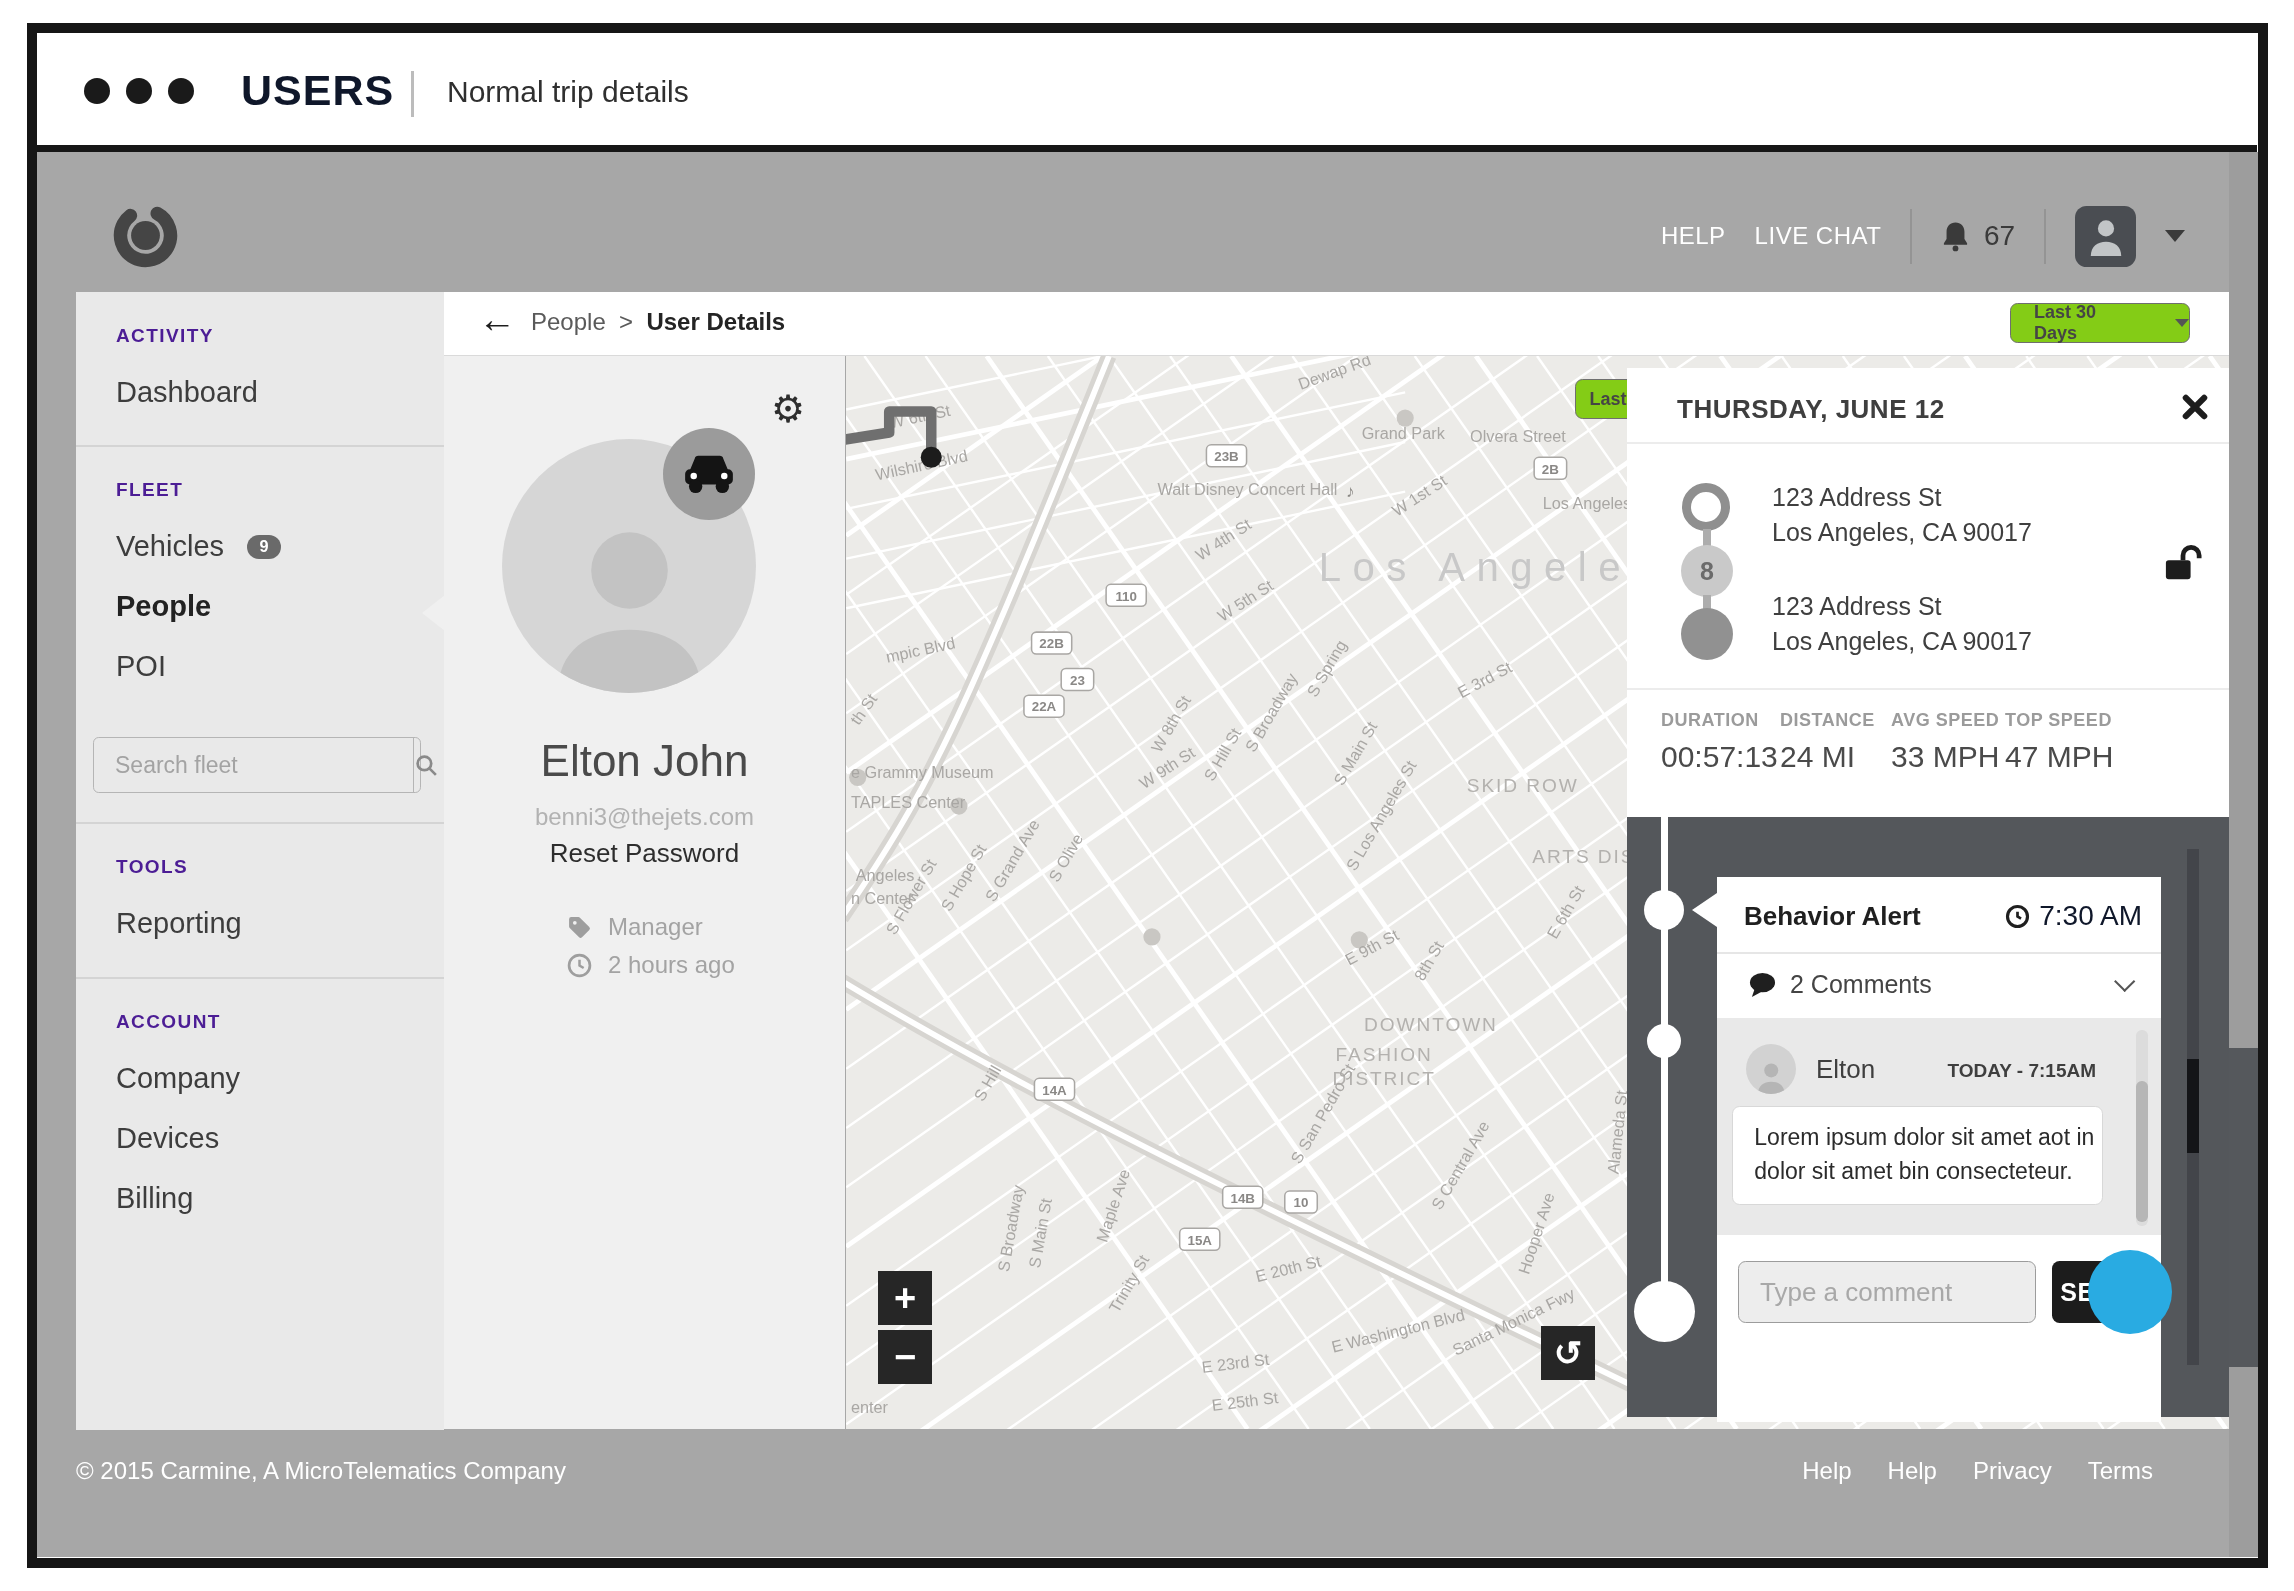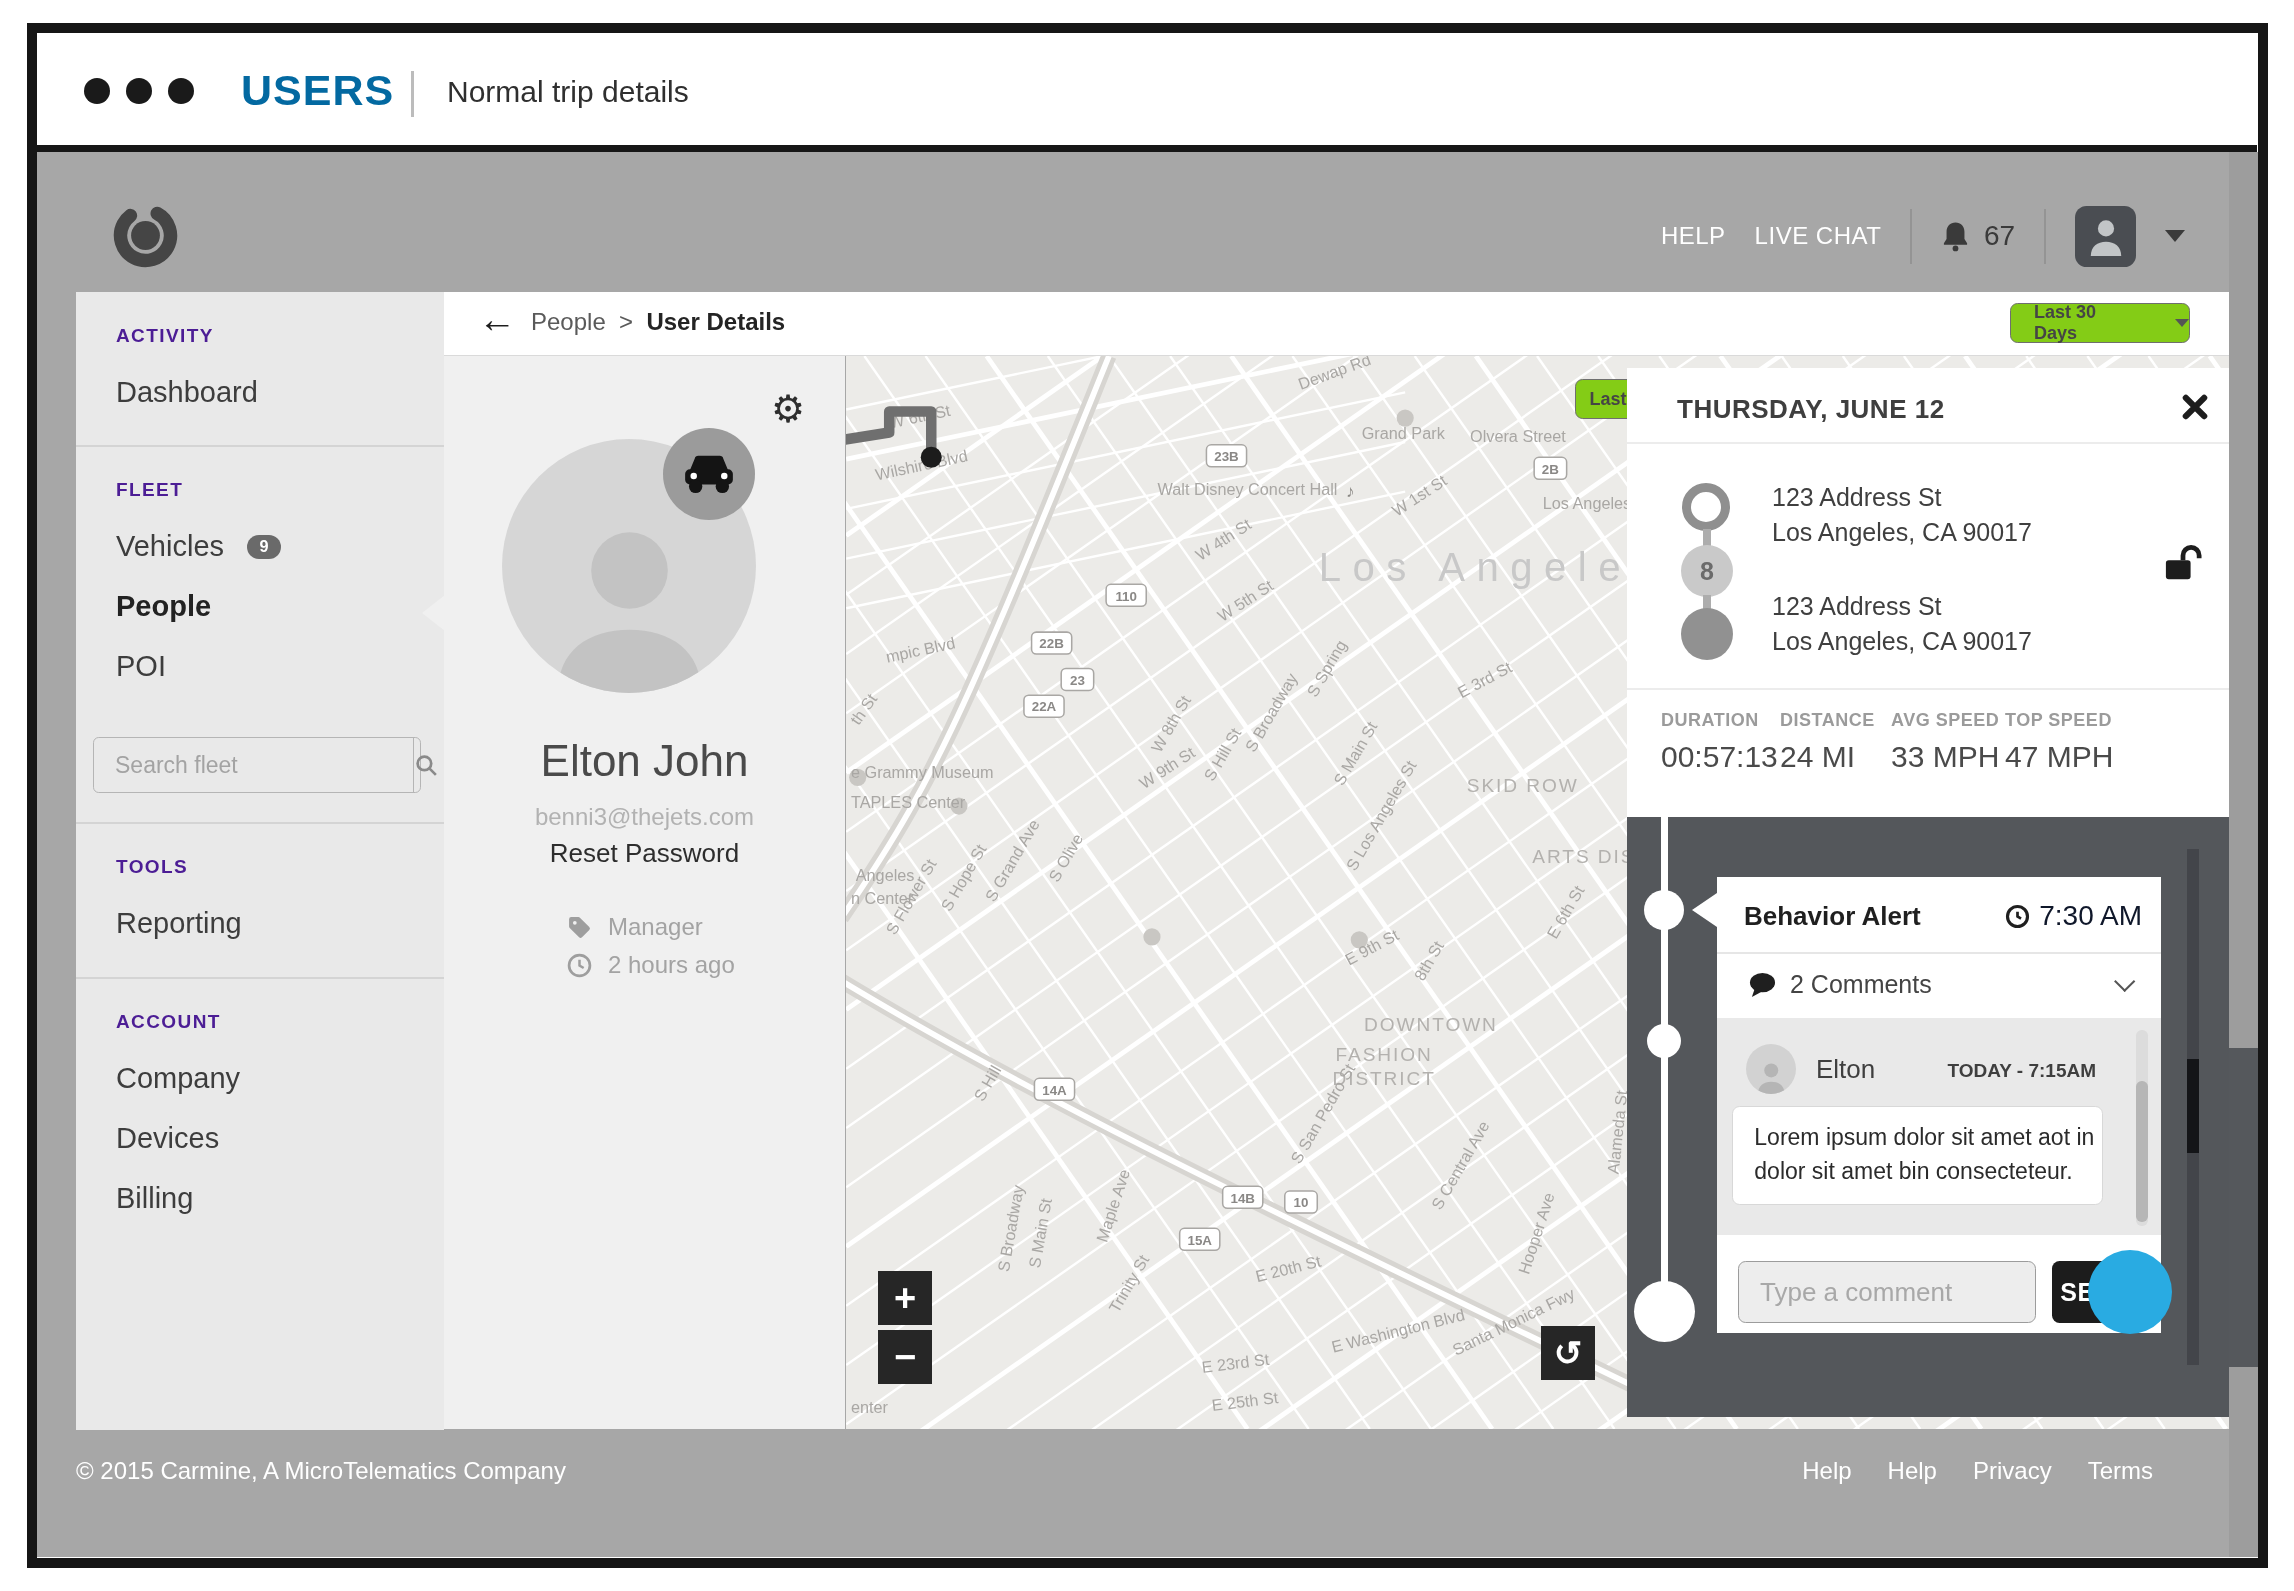--- a/index.html
+++ b/index.html
@@ -92,21 +92,21 @@
   .stat{top:342px;}
   .stat .sl{font-size:18px;font-weight:bold;letter-spacing:0.5px;color:#9b9b9b;}
   .stat .sv{font-size:30px;color:#4a4a4a;margin-top:8.6px;}
   
   #tl{left:1627px;top:817px;width:602px;height:600px;background:#54575b;z-index:5;}
   #tl-line{left:34px;top:0;width:6.7px;height:494px;background:#fff;}
   .tl-dot{border-radius:50%;background:#fff;}
   #tl-scroll{left:560px;top:32px;width:12.4px;height:516px;background:#43454a;}
   #tl-thumb{left:560px;top:242px;width:12.4px;height:94px;background:#141518;}
   
-  #card{left:90px;top:60px;width:444px;height:456px;background:#fff;}
+  #card{left:90px;top:60px;width:444px;height:545px;background:#fff;}
   #card-notch{left:65px;top:76px;width:0;height:0;border-top:17px solid transparent;
               border-bottom:17px solid transparent;border-right:25px solid #fff;}
   #card-title{left:27px;top:24px;font-size:26px;font-weight:bold;color:#1f1f1f;}
   #card-time{right:19px;top:23px;display:flex;align-items:center;gap:9.6px;font-size:28px;color:#0f172a;}
   #card-div{left:0;top:75px;width:444px;height:1.9px;background:#e6e6e6;}
   #cm-row{left:0;top:76px;width:444px;height:64px;}
   #cm-icon{left:31px;top:19px;}
   #cm-label{left:73px;top:17px;font-size:25px;color:#444;}
   #cm-chevron{right:29px;top:21px;width:13.4px;height:13.4px;border-right:2.9px solid #555;
               border-bottom:2.9px solid #555;transform:rotate(45deg);}
@@ -139,21 +139,21 @@
 <body>
 
 <div id="page">
 
   <div class="abs" id="appbg"></div>
 
   <div class="abs" id="topbar">
     <span class="abs win-dot" style="left:47px"></span>
     <span class="abs win-dot" style="left:89px"></span>
     <span class="abs win-dot" style="left:131px"></span>
-    <span class="abs" id="brand" style="color: #0369a1;">USERS</span>
+    <span class="abs" id="brand" style="color: #0f172a;">USERS</span>
     <span class="abs" id="tb-div"></span>
     <span class="abs" id="tb-title">Normal trip details</span>
   </div>
   <div class="abs" id="topbar-rule"></div>
 
   <svg class="abs" style="left:109px;top:199px;z-index:4" width="73" height="73" viewBox="0 0 76 76">
     <circle cx="38" cy="38" r="26" fill="none" stroke="#454545" stroke-width="14" stroke-dasharray="133 30" transform="rotate(-62 38 38)" stroke-linecap="round"></circle>
     <circle cx="38" cy="38" r="15" fill="#454545"></circle>
   </svg>
   <div class="abs" id="hdr-right">

